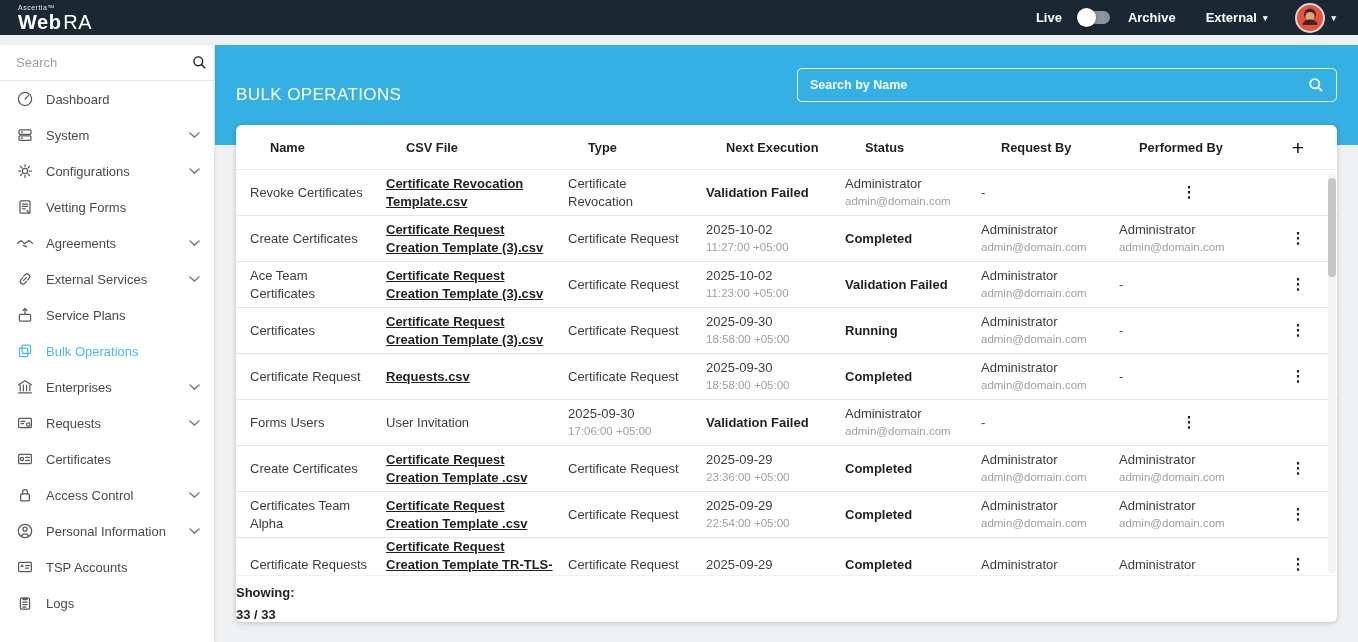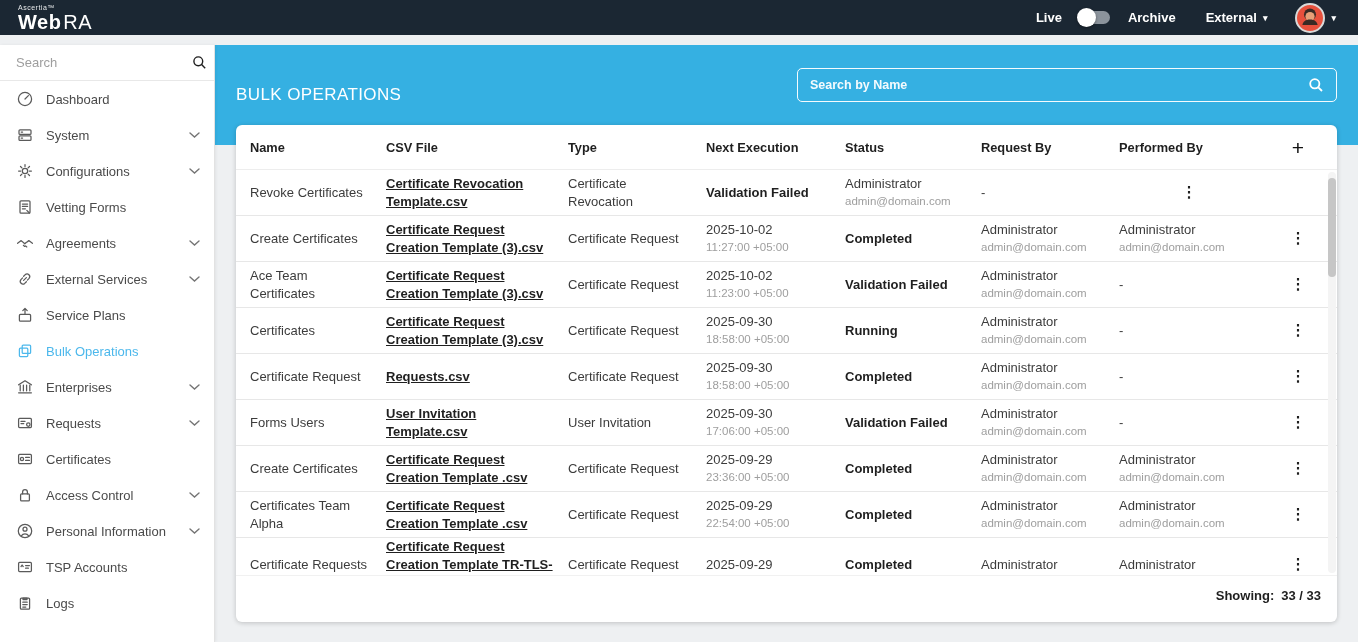--- a/index.html
+++ b/index.html
@@ -38,38 +38,38 @@
   .page-title { position:absolute; left:21px; top:0; height:100px; display:flex; align-items:center; color:#fff; font-size:17px; font-weight:500; letter-spacing:.4px; }
   .band-search { position:absolute; right:21px; top:23px; width:540px; height:34px; border:1px solid rgba(255,255,255,.95); border-radius:5px; display:flex; align-items:center; padding:0 12px; }
   .band-search input { flex:1; background:transparent; border:none; outline:none; color:#fff; font-size:12.5px; font-weight:700; font-family:"Liberation Sans", sans-serif; }
   .band-search input::placeholder { color:#fff; opacity:.95; }
   .band-search .mag { color:#fff; display:flex; }
 
   
   .card { position:absolute; left:21px; top:80px; width:1101px; height:497px; background:#fff; border-radius:6px; box-shadow:0 1px 5px rgba(0,0,0,.2); overflow:hidden; }
   .tgrid { display:grid; grid-template-columns:150px 182px 138px 139px 136px 138px 140px auto; }
   .thead { height:45px; align-items:center; border-bottom:1px solid #ededed; }
-  .thead .hcell { font-size:12.8px; font-weight:700; color:#1f1f1f; padding-right:8px; }
+  .thead .hcell { font-size:12.8px; font-weight:700; color:#1f1f1f; padding-right:8px;margin-left:20px; }
   .hcell:first-child, .cell:first-child { padding-left:14px; }
   .plus-btn { justify-self:center; font-size:21px; font-weight:400; color:#111; cursor:pointer; line-height:1; padding:0 6px; }
   .tbody { position:relative; height:405px; overflow:hidden; }
   .trow { height:46px; align-items:center; border-bottom:1px solid #e7e7e7; }
   .trow:last-child { border-bottom:none; }
   .cell { font-size:13px; color:#3c3c3c; padding-right:10px; line-height:1.35; }
   .type-cell { padding-right:20px; }
   .csv-link { font-weight:700; color:#1f1f1f; text-decoration:underline; cursor:pointer; display:inline-block; }
   .date-line { color:#3c3c3c; font-weight:500; font-size:13px; }
   .secondary { color:#9e9e9e; font-size:11.5px; margin-top:1px; }
   .status { font-weight:700; color:#1f1f1f; font-size:13px; }
   .pname { color:#3c3c3c; font-size:13px; }
   .actions-cell { justify-self:center; padding-right:0; }
   .kebab { font-size:15px; font-weight:700; color:#1f1f1f; cursor:pointer; letter-spacing:0; padding:0 10px; }
   .scrolltrack { position:absolute; right:1px; top:2px; width:8px; height:401px; background:#f4f4f4; border-radius:4px; }
   .scrollthumb { position:absolute; right:0; top:6px; width:8px; height:99px; background:#c6c6c6; border-radius:4px; cursor:grab; }
-  .tfoot { height:47px; border-top:1px solid #f1f1f1; display:flex; align-items:flex-start; justify-content:flex-end; padding:12px 16px 0 0; font-size:13px; font-weight:700; color:#1f1f1f; gap:7px; }
+  .tfoot { height:47px; border-top:1px solid #f1f1f1; display:flex; align-items:flex-start; justify-content:flex-end; padding:12px 16px 0 0; font-size:13px; font-weight:700; color:#1f1f1f; gap:7px;flex-direction:column; }
 
   svg { display:block; }
 </style>
 </head>
 <body>
 
 <div class="topbar">
   <div class="brand">
     <span class="brand-small">Ascertia™</span>
     <span class="brand-main"><span class="b">Web</span><span class="t">RA</span></span>
@@ -409,21 +409,20 @@
             <div class="pname">Administrator</div>
             <div class="secondary remail">admin@domain.com</div>
           </div>
     <div class="cell">
             <div class="pname">-</div>
           </div>
     <div class="cell actions-cell"><span class="kebab">⋮</span></div>
   </div>
         <div class="trow tgrid">
     <div class="cell"><span class="rname">Forms Users</span></div>
-    <div class="cell"><a class="csv-link">User Invitation Template.csv</a></div>
     <div class="cell type-cell"><span class="rtype">User Invitation</span></div>
     <div class="cell">
             <div class="date-line">2025-09-30</div>
             <div class="secondary rtime">17:06:00 +05:00</div>
           </div>
     <div class="cell"><span class="status">Validation Failed</span></div>
     <div class="cell">
             <div class="pname">Administrator</div>
             <div class="secondary remail">admin@domain.com</div>
           </div>

